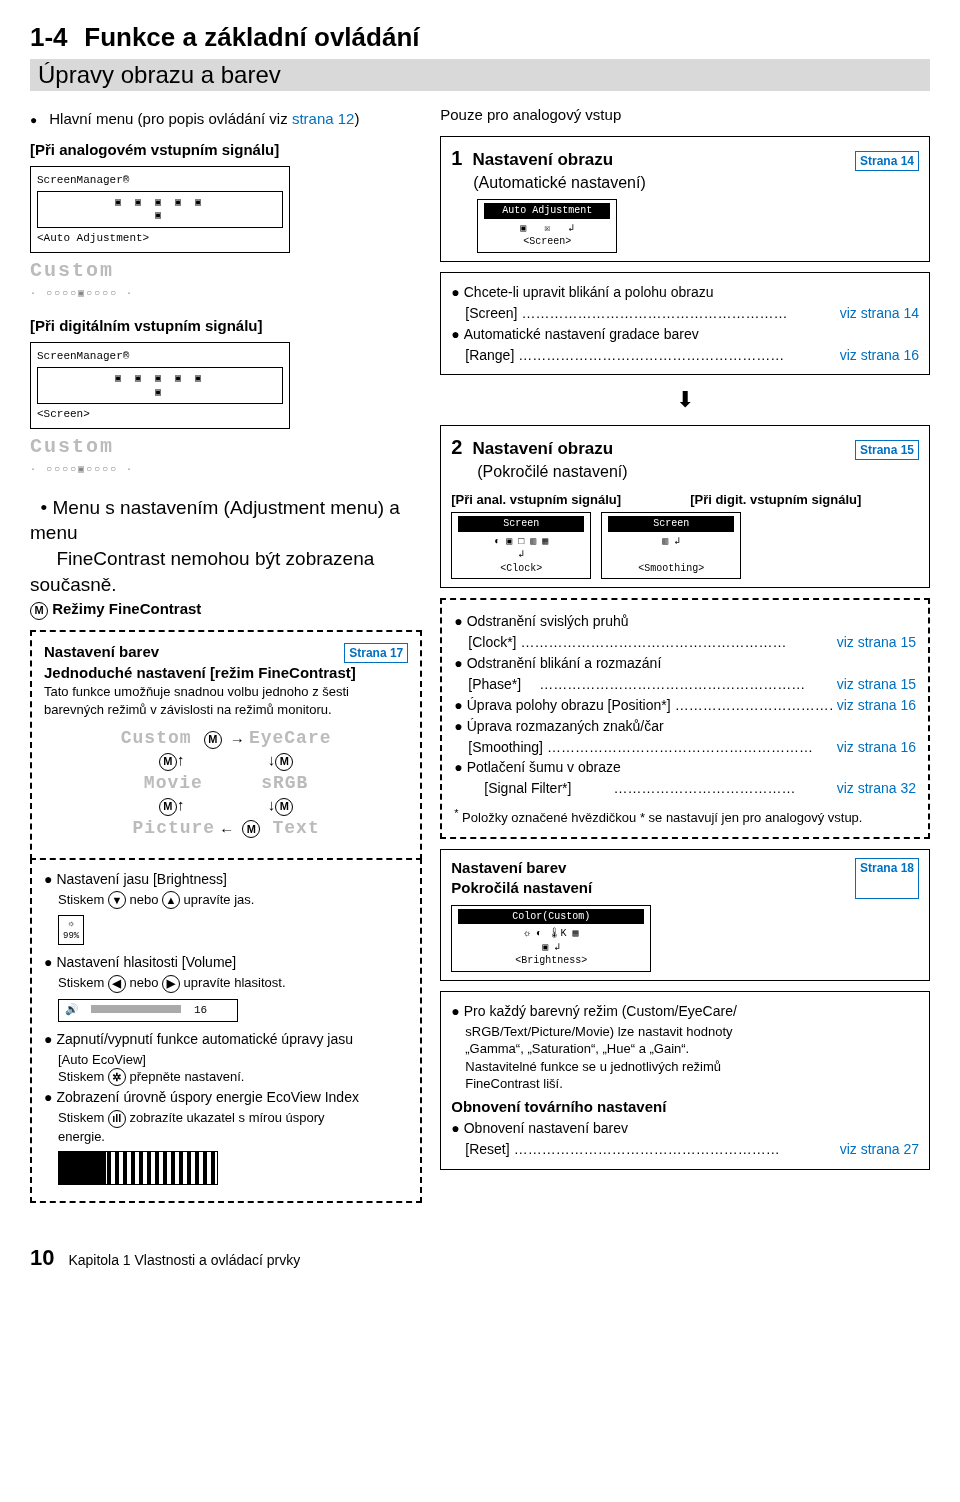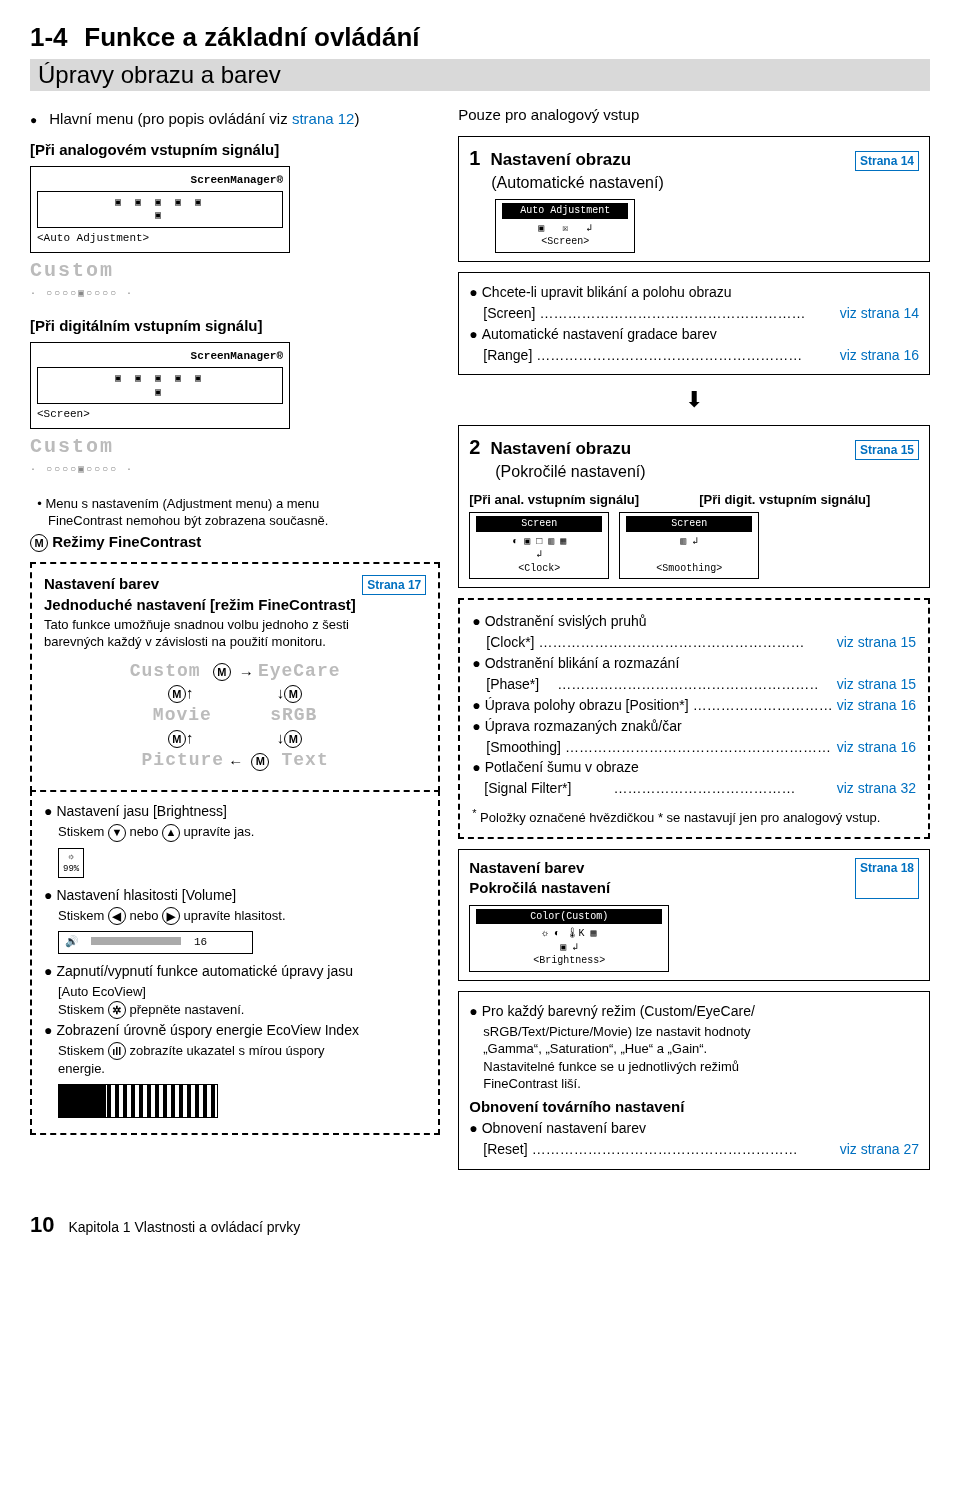--- a/index.html
+++ b/index.html
@@ -20,21 +20,21 @@
   .bullet-line { display: flex; align-items: baseline; gap: 6px; margin: 4px 0; }
   .bullet-dot::before { content: "●"; font-size: 12px; margin-right: 6px; }
   .link { color: #0070c0; }
   .bracket { font-weight: bold; }
   .border-box { border: 1px solid #000; padding: 8px 10px; margin: 10px 0; }
   .mini-screen {
     border: 1.5px solid #000; width: 260px; padding: 6px;
     font-family: "Courier New", monospace; font-size: 11px;
     background: #fff;
   }
-  .mini-screen .title-strip { text-align: right; font-weight: bold; }
+  .mini-screen .title-strip { text-align: left; font-weight: normal; }
   .mini-screen .icon-row { text-align: center; border: 1px solid #000; padding: 4px 0; margin: 3px 0; letter-spacing: 4px; font-size: 10px; }
   .mini-screen .caption { text-align: left; }
   .ghost { color: #bbb; font-family: "Courier New", monospace; font-size: 20px; font-weight: bold; letter-spacing: 2px; }
   .dots-row { font-family: "Courier New", monospace; color:#888; font-size: 10px; margin-top:3px; letter-spacing:2px; }
   .tiny-osd { border:1px solid #000; display:inline-block; padding:3px 6px; font-family:"Courier New",monospace; font-size:10px; text-align:center; min-width:140px;}
   .tiny-osd .black { background:#000; color:#fff; padding:1px 4px; display:block; margin-bottom:3px;}
   .badge { display:inline-block; border:1px solid #0070c0; color:#0070c0; font-size:12px; padding:1px 4px; font-weight:bold;}
   .step-head { display:flex; align-items:baseline; gap:10px; }
   .step-num { font-size:20px; font-weight:bold; }
   .step-title { font-size:17px; font-weight:bold; }
@@ -43,21 +43,21 @@
   .list-item { display:flex; align-items:baseline; gap:4px; font-size:14px; margin:2px 0; }
   .list-item .lead { white-space:nowrap; }
   .circ { display:inline-flex; width:18px; height:18px; border:1px solid #000; border-radius:50%; align-items:center; justify-content:center; font-size:11px; font-weight:bold;}
   .dashed-box { border:2px dashed #000; padding:10px 12px; margin:10px 0; }
   .mode-diagram { text-align:center; margin:8px 0;}
   .mode-ghost { color:#bbb; font-family:"Courier New",monospace; font-weight:bold; font-size:18px; letter-spacing:1px;}
   .arrow-down { font-size:22px; text-align:center; margin:4px 0;}
   .foot { position:relative; margin-top:30px; font-size:14px;}
   .foot .pn { font-size:22px; font-weight:bold; margin-right:10px;}
   .bar-eco { display:inline-block; width:160px; height:34px; background:linear-gradient(90deg, #000 0 30%, transparent 30%), repeating-linear-gradient(90deg,#000 0 4px, transparent 4px 8px); border:1px solid #000;}
-  .vol-bar { display:inline-block; width:195px; border:1px solid #000; padding:3px 6px; font-family:"Courier New",monospace; font-size:11px;}
+  .vol-bar { display:inline-block; width:180px; border:1px solid #000; padding:3px 6px; font-family:"Courier New",monospace; font-size:11px;}
   .vol-bar .seg{display:inline-block;width:90px;height:8px;background:#aaa;margin:0 6px;}
   .small-screen{ border:1px solid #000; display:inline-block; padding:2px 4px; font-size:9px; font-family:"Courier New",monospace; text-align:center;}
   .sublabel{ font-size:15px; font-weight:bold;}
   .note{ font-size:13px;}
   .spacer{height:6px;}
 </style>
 </head>
 <body>
 
 <div>
@@ -91,37 +91,37 @@
   <div class="bracket" style="margin-top:16px;">[Při digitálním vstupním signálu]</div>
 
   <div class="mini-screen" style="margin-top:6px;">
     <div class="title-strip">ScreenManager®</div>
     <div class="icon-row">▣ ▣ ▣ ▣ ▣<br>▣</div>
     <div class="caption">&lt;Screen&gt;</div>
   </div>
   <div class="ghost" style="margin-top:4px;">Custom</div>
   <div class="dots-row">· ○○○○▣○○○○ ·</div>
 
-  <div style="margin-top:18px; font-size:13px;">
+  <div style="margin-top:18px; font-size:19px;">
     <div>&nbsp;&nbsp;• <span>Menu s nastavením (Adjustment menu) a menu</span></div>
     <div>&nbsp;&nbsp;&nbsp;&nbsp;&nbsp;<span>FineContrast nemohou být zobrazena současně.</span></div>
   </div>
   <div style="margin-top:2px;">
     <span class="circ">M</span>
     <span class="sublabel">Režimy FineContrast</span>
   </div>
 
   <div class="dashed-box">
     <div style="display:flex; justify-content:space-between; align-items:baseline;">
       <span class="sublabel">Nastavení barev</span>
       <span class="badge">Strana 17</span>
     </div>
     <div class="sublabel">Jednoduché nastavení [režim FineContrast]</div>
     <div class="note">Tato funkce umožňuje snadnou volbu jednoho z šesti</div>
-    <div class="note">barevných každý v závislosti na použití monitoru.</div>
+    <div class="note">barevných režimů v závislosti na režimů monitoru.</div>
 
     <div class="mode-diagram">
       <div>
         <span class="mode-ghost">Custom</span>
         <span class="circ" style="margin:0 8px;">M</span>→
         <span class="mode-ghost">EyeCare</span>
       </div>
       <div><span class="circ">M</span>↑&nbsp;&nbsp;&nbsp;&nbsp;&nbsp;&nbsp;&nbsp;&nbsp;&nbsp;&nbsp;&nbsp;&nbsp;&nbsp;&nbsp;&nbsp;&nbsp;&nbsp;&nbsp;&nbsp;&nbsp;↓<span class="circ">M</span></div>
       <div>
         <span class="mode-ghost">Movie</span>
@@ -262,21 +262,21 @@
     <div class="list-item">● <span>Úprava polohy obrazu [Position*]</span><span class="dottedline" style="flex:1"></span><span class="link">viz strana 16</span></div>
 
     <div class="list-item">● <span>Úprava rozmazaných znaků/čar</span></div>
     <div class="list-item" style="margin-left:14px;">
           <span>[Smoothing]</span>
           <span class="dottedline" style="flex:1"></span>
           <span class="link">viz strana 16</span>
         </div>
 
     <div class="list-item">● <span>Potlačení šumu v obraze</span></div>
-    <div class="list-item" style="margin-left:12px;gap:42px;">
+    <div class="list-item" style="margin-left:30px;gap:42px;">
           <span>[Signal Filter*]</span>
           <span class="dottedline" style="flex:1"></span>
           <span class="link">viz strana 32</span>
         </div>
 
     <div class="note" style="margin-top:8px;">
       <sup>*</sup> <span>Položky označené hvězdičkou * se nastavují jen pro analogový vstup.</span>
     </div>
   </div>
 

